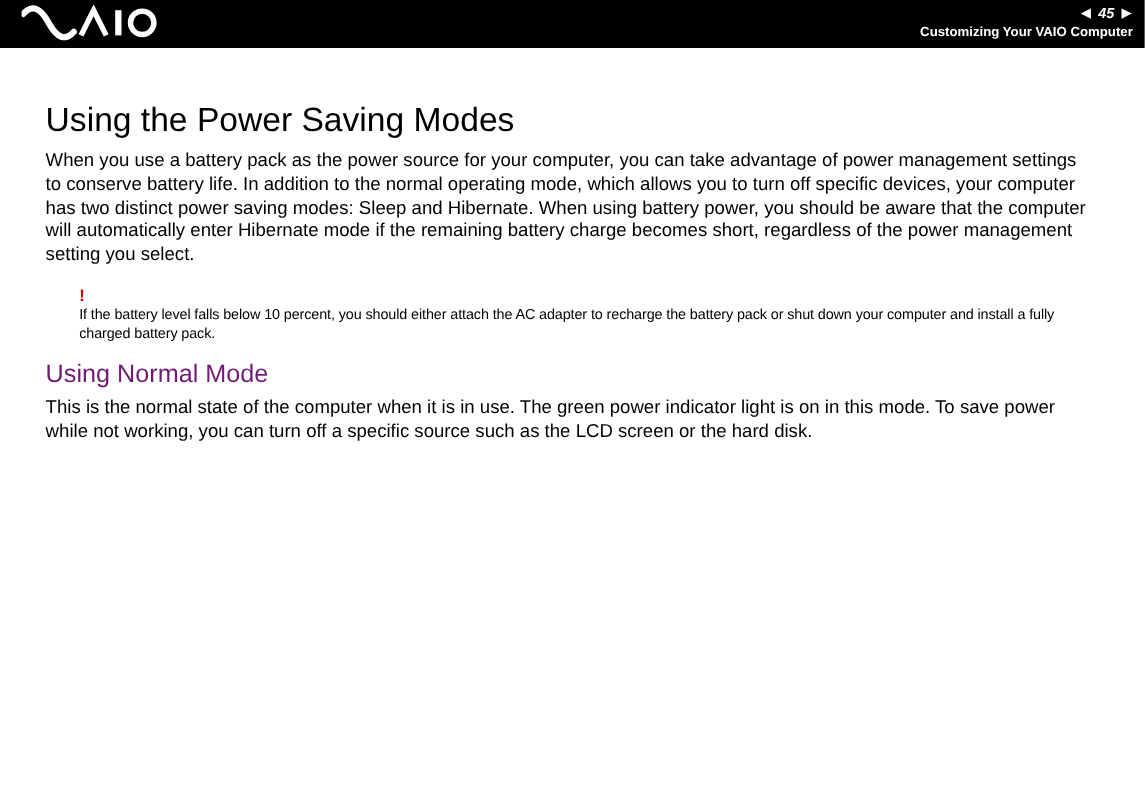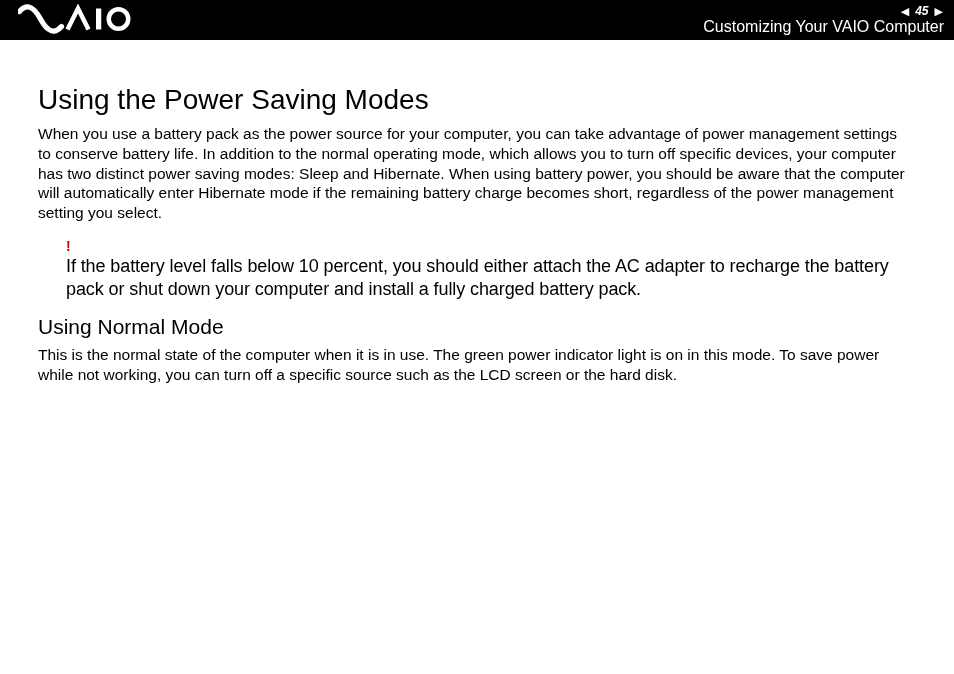--- a/index.html
+++ b/index.html
@@ -48,22 +48,22 @@
     position: relative;
     top: 0px;
   }
   .page-nav .page-num {
     font-size: 12px;
     font-weight: bold;
     font-style: italic;
     padding: 0 2px;
   }
   .header-sub {
-    font-size: 16px;
-    font-weight: normal;
+    font-size: 11px;
+    font-weight: bold;
     line-height: 14px;
     white-space: nowrap;
   }
   .content {
     padding: 44px 44px 0 38px;
   }
   h1.title {
     font-weight: 400;
     font-size: 28px;
     margin: 0 0 8px 0;
@@ -78,29 +78,29 @@
     margin: 0 0 10px 28px;
   }
   .note-bang {
     color: #d00000;
     font-weight: bold;
     font-size: 14px;
     margin: 0 0 2px 0;
     line-height: 1;
   }
   .note-text {
-    font-size: 18px;
+    font-size: 12px;
     line-height: 1.28;
     margin: 0;
     font-family: Arial, Helvetica, sans-serif;
     font-stretch: condensed;
     letter-spacing: -0.1px;
   }
   h2.sub {
-    color: #000000;
+    color: #701a75;
     font-weight: 400;
     font-size: 21px;
     margin: 14px 0 6px 0;
   }
 </style>
 </head>
 <body>
 
 <div class="header">
   <div class="logo">

